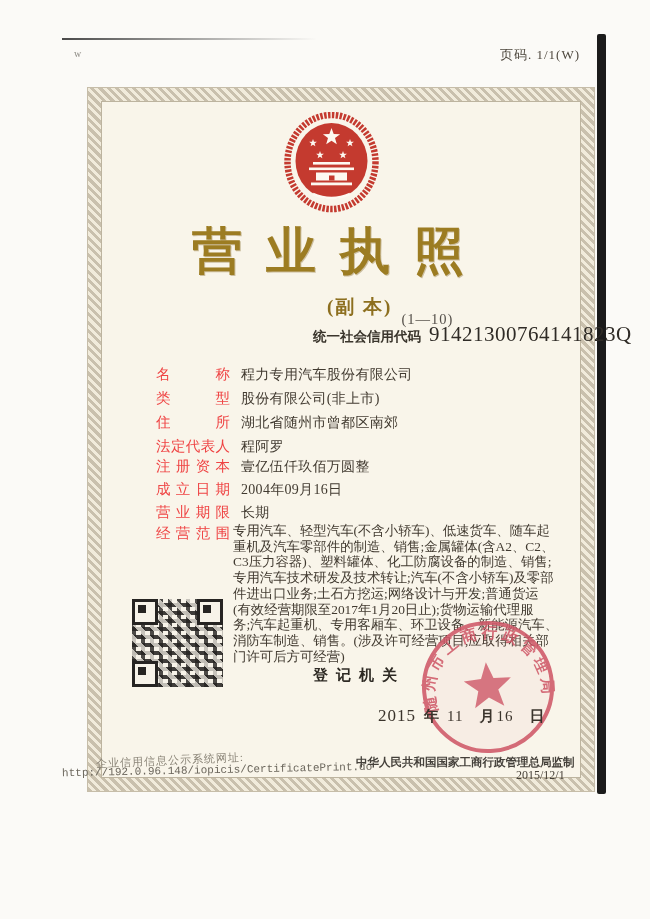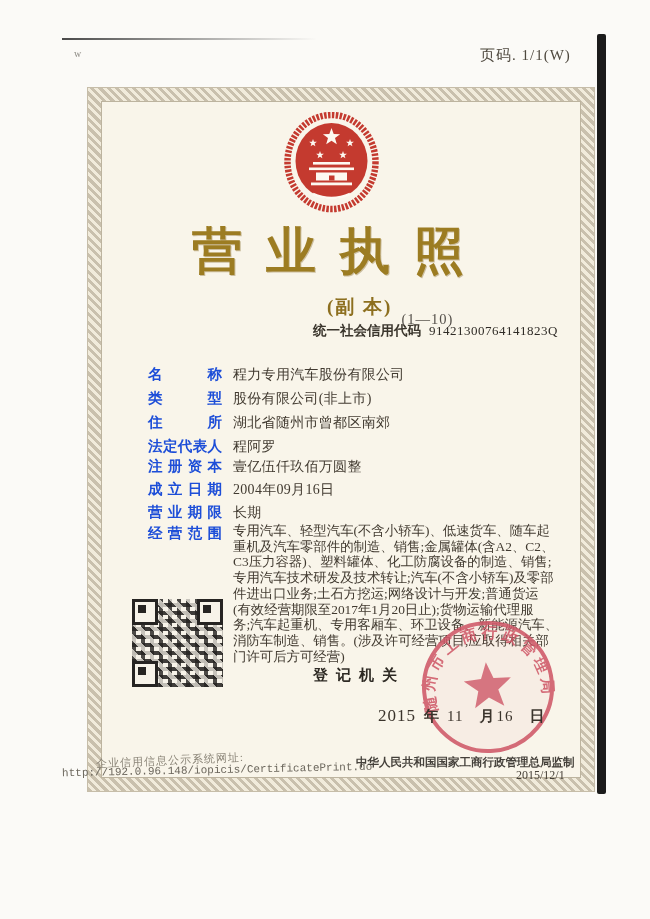--- a/index.html
+++ b/index.html
@@ -3,43 +3,43 @@
 <meta charset="utf-8">
 <style>
   html,body{margin:0;padding:0;background:#e9e8e6;}
   .page{position:relative;width:650px;height:919px;background:#fbfaf7;overflow:hidden;
         font-family:"Liberation Serif","DejaVu Serif",serif;color:#3c362c;}
   .abs{position:absolute;}
   
   .topline{left:62px;top:38px;width:255px;height:2px;
            background:linear-gradient(90deg,#4a4a4a,rgba(80,80,80,0));}
   .corner-mark{left:74px;top:48px;font-size:10px;color:#8d8a84;}
-  .pageno{left:480px;top:46px;font-size:15px;color:#4e483e;letter-spacing:1px;}
+  .pageno{left:500px;top:46px;font-size:13px;color:#4e483e;letter-spacing:1px;}
   .blackbar{left:597px;top:34px;width:9px;height:760px;background:#1b1b1b;border-radius:2px;}
   
   .cert{left:88px;top:88px;width:480px;height:677px;background:#f9f5ea;
         border:13px solid transparent;
         border-image:repeating-linear-gradient(45deg,#c9c0ad 0 3px,#f1ebdb 3px 6px) 13;
         box-shadow:inset 0 0 0 1px #bdb49f,0 0 0 1px #c6bda9;}
   
   .emblem{left:283px;top:112px;width:97px;height:106px;}
   
   .title{left:88px;top:218px;width:480px;text-align:center;font-size:50px;font-weight:bold;
          color:#9c7c22;letter-spacing:24px;text-indent:24px;
          text-shadow:1px 1px 0 rgba(120,90,20,.35);}
   .subtitle-row{left:327px;top:285px;display:flex;align-items:center;gap:9px;}
   .subtitle{font-size:19px;font-weight:bold;color:#8d6f1f;letter-spacing:2px;}
   .copyno{font-size:14.5px;color:#55504a;letter-spacing:1px;margin-top:26px;}
   .credit-row{left:313px;top:322px;display:flex;align-items:baseline;gap:8px;}
   .credit-label{font-size:13.5px;font-weight:bold;color:#3a352c;text-align:center;}
-  .credit-code{font-size:13px;color:#2f2b26;letter-spacing:.5px;}
+  .credit-code{font-size:21px;color:#2f2b26;letter-spacing:.5px;}
   
   .field-row{left:148px;display:flex;align-items:baseline;}
-  .flabel{display:inline-block;width:74px;font-size:14.5px;font-weight:bold;color:#1d4ed8;
-          text-align:justify;text-align-last:justify;text-justify:inter-character;}
+  .flabel{display:inline-block;width:74px;font-size:14.5px;font-weight:normal;color:#ef4444;
+          text-align:justify;text-align-last:justify;text-justify:inter-character;margin-left:8px;}
   .fvalue{margin-left:11px;font-size:14px;color:#413a30;letter-spacing:.3px;white-space:nowrap;}
   .scope-label{left:148px;top:524px;}
   .scope-lines{left:233px;top:523px;width:325px;}
   .scope-line{font-size:13.4px;line-height:15.7px;color:#413a30;white-space:nowrap;}
   
   .qr{left:132px;top:599px;width:91px;height:88px;background-color:#f7f3e9;
       background-image:
         repeating-linear-gradient(45deg,rgba(247,243,233,.72) 0 5px,rgba(0,0,0,0) 5px 11px),
         repeating-linear-gradient(0deg,rgba(38,36,34,.88) 0 4px,rgba(0,0,0,0) 4px 8px),
         repeating-linear-gradient(90deg,rgba(38,36,34,.82) 0 4px,rgba(247,243,233,.9) 4px 9px);}

